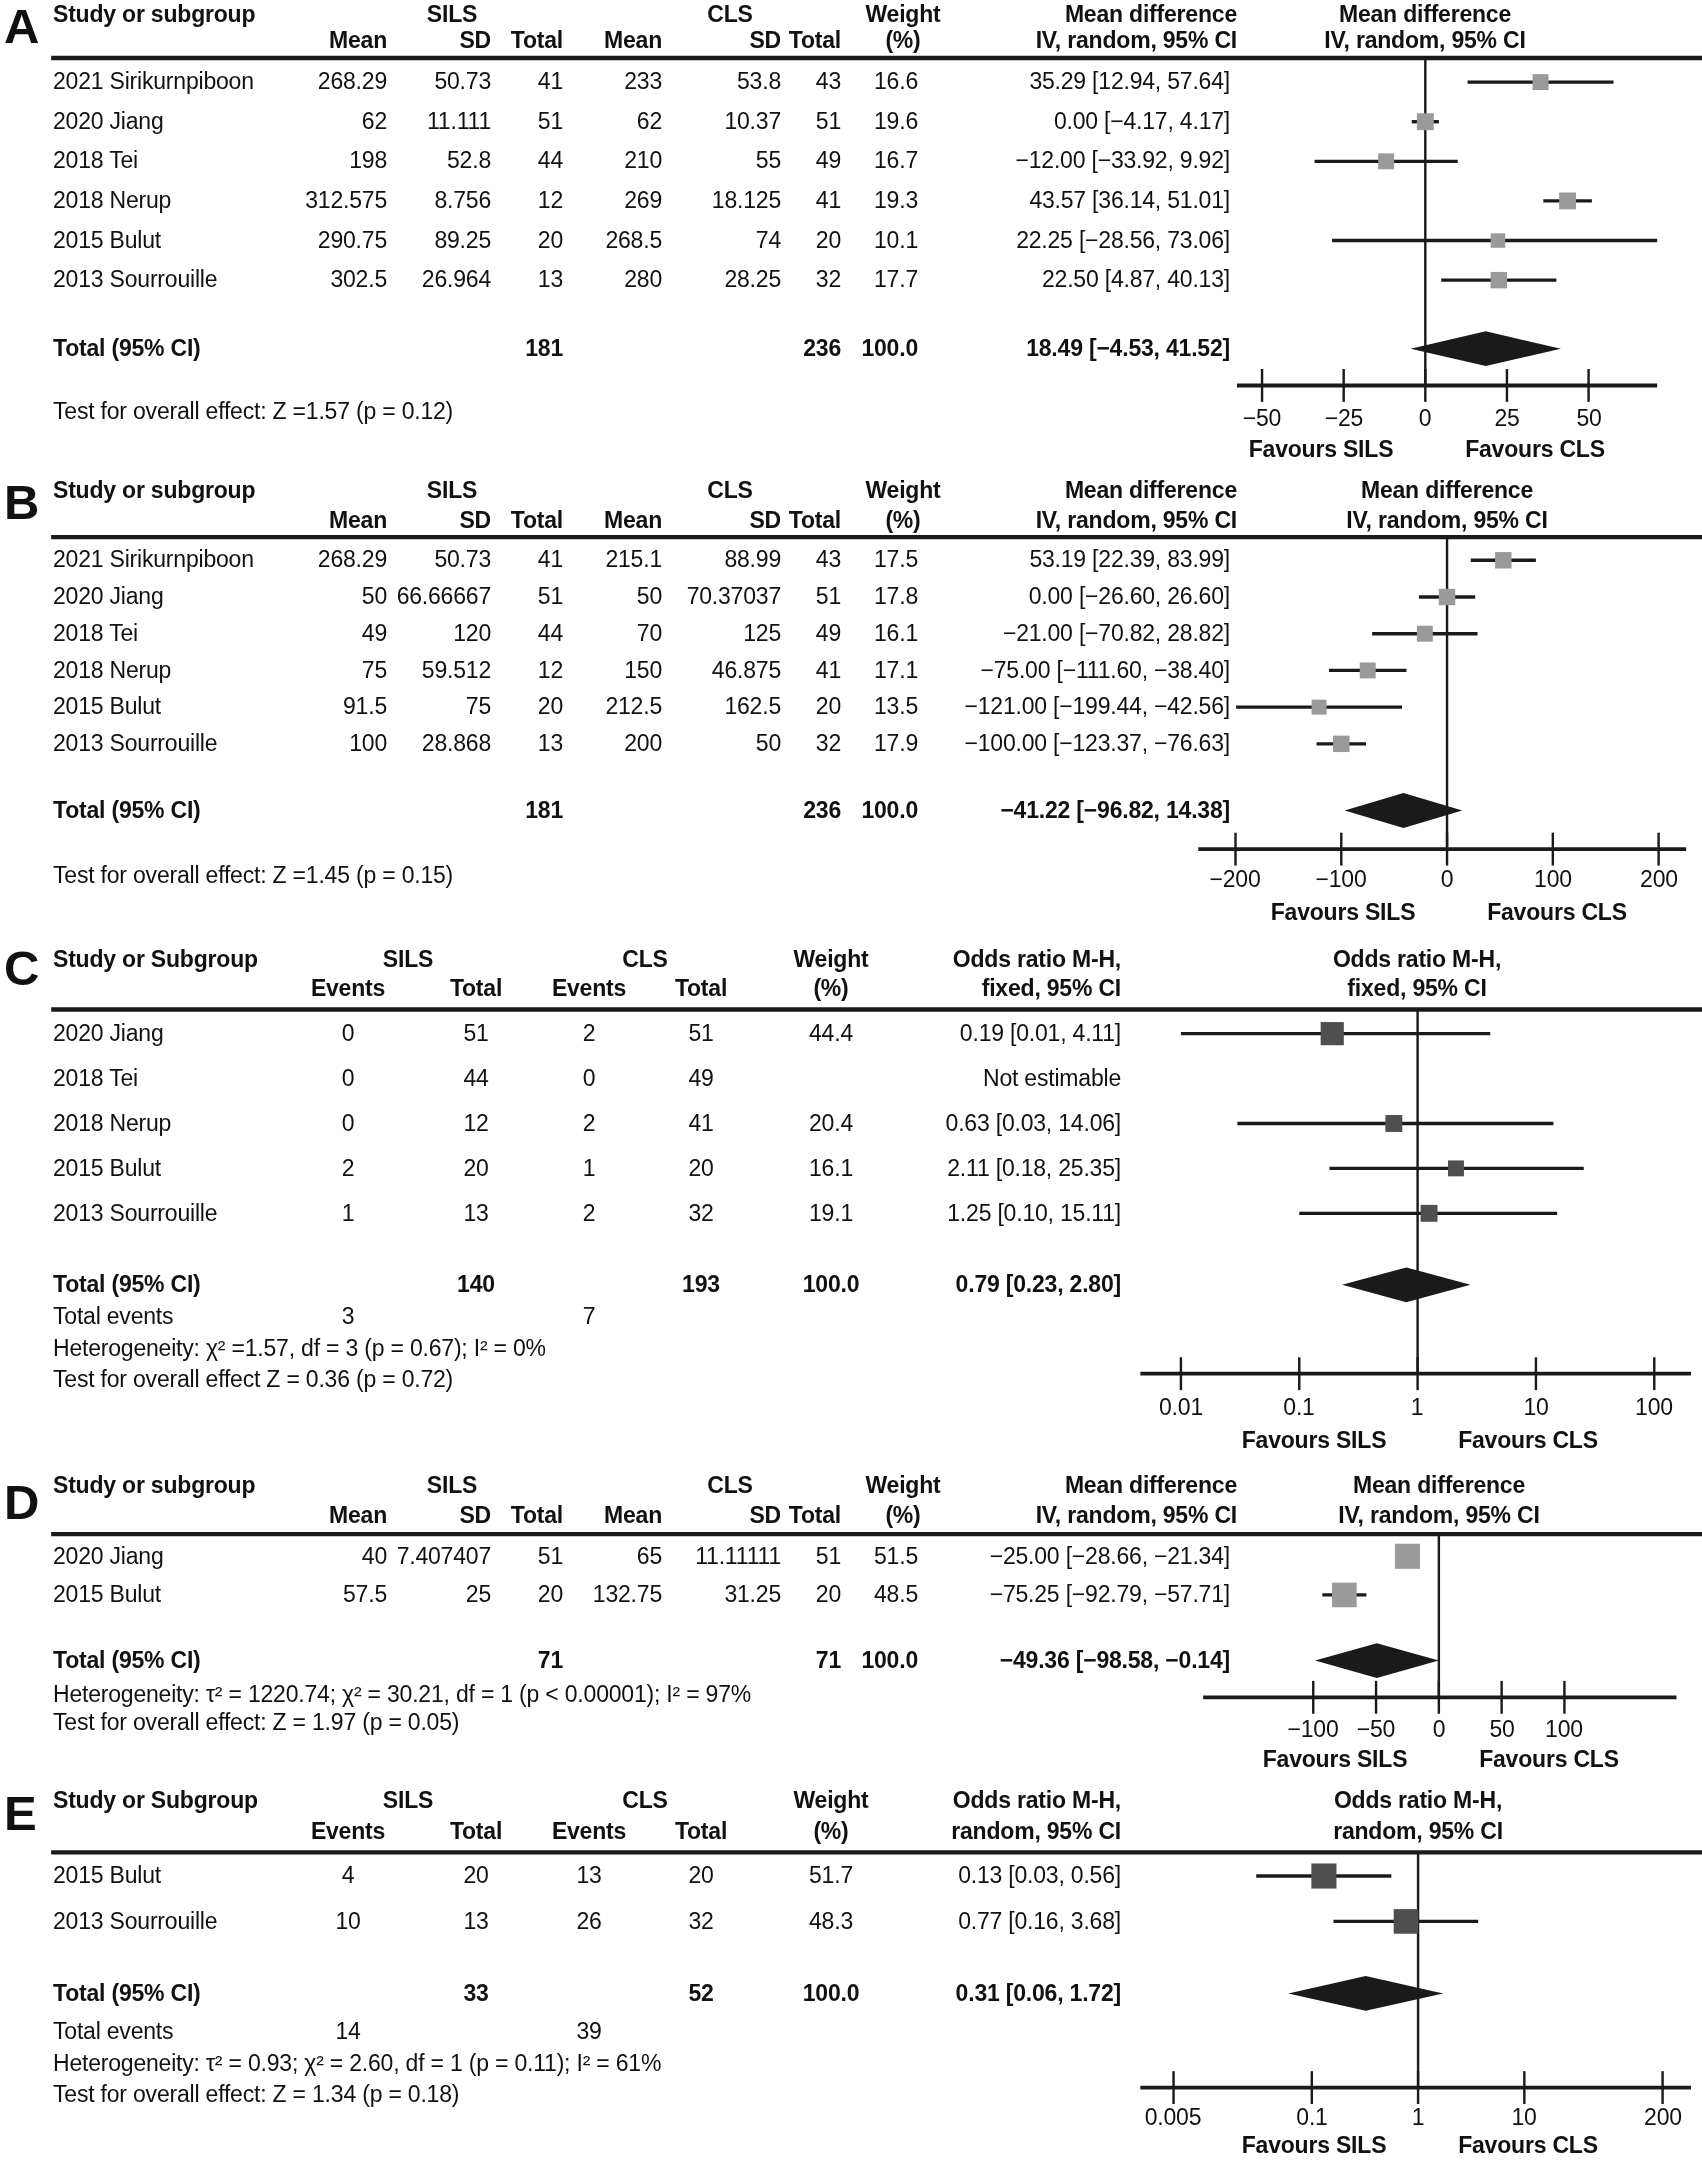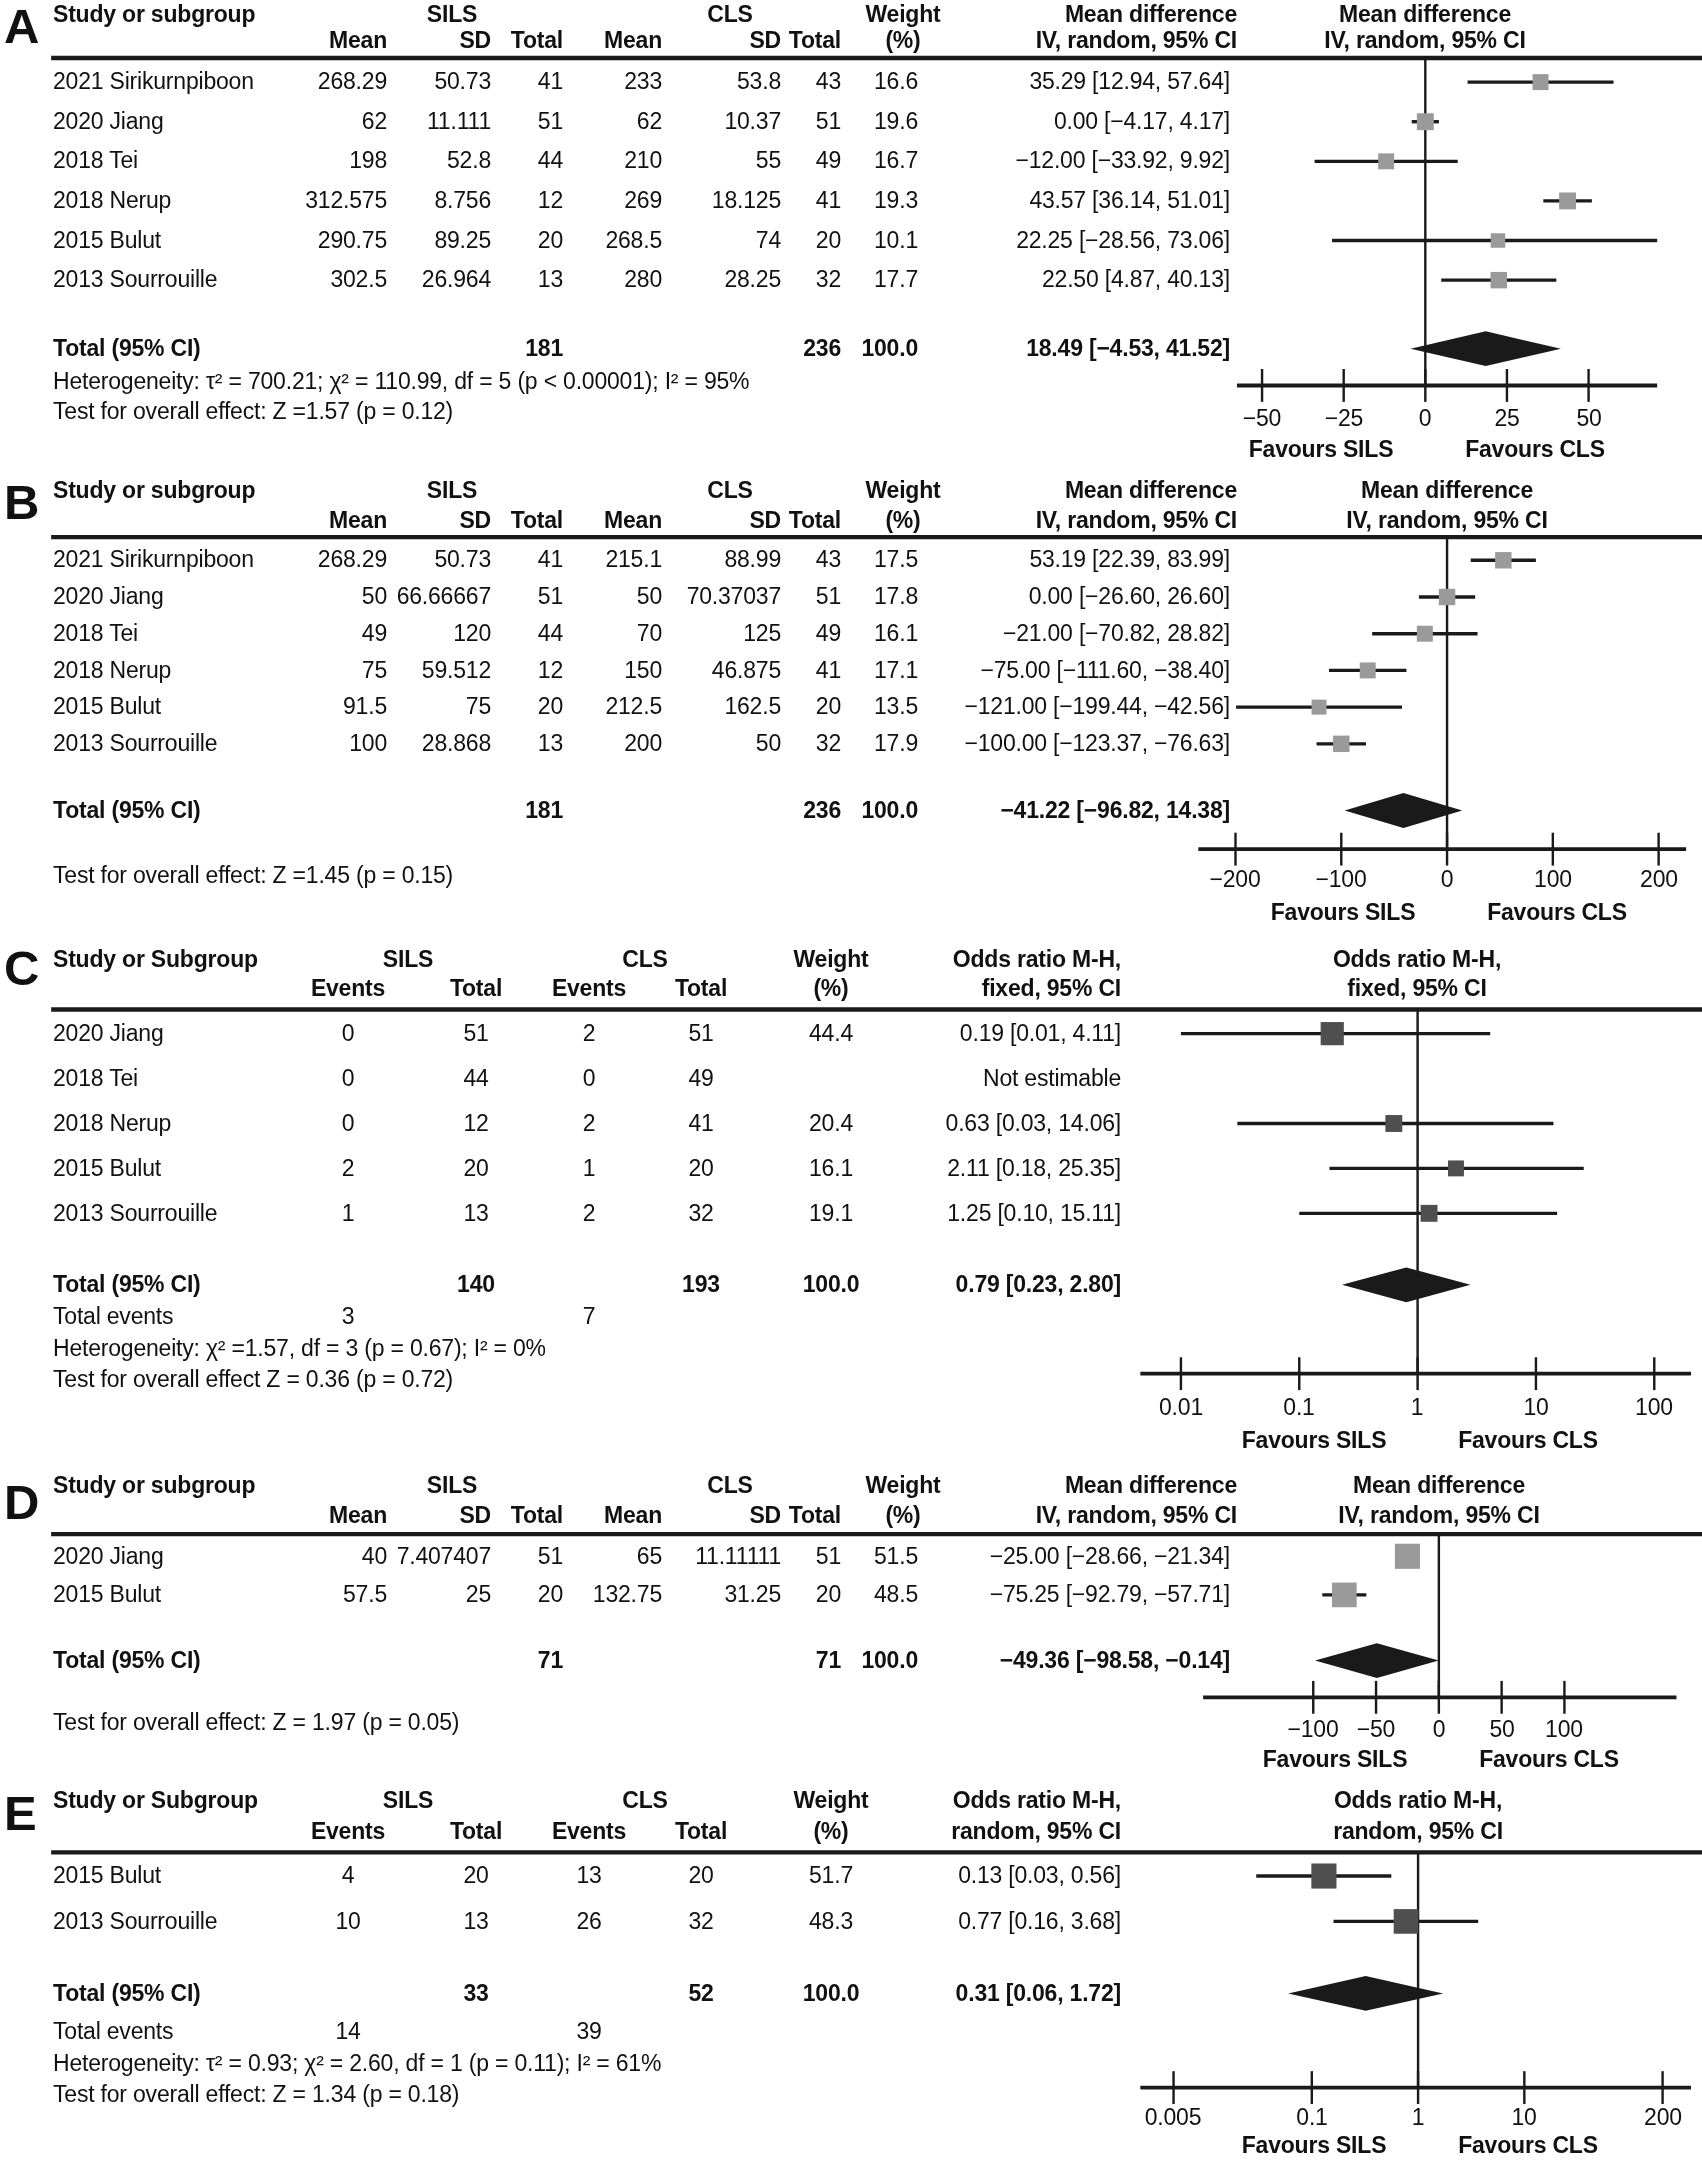--- a/index.html
+++ b/index.html
@@ -176,21 +176,20 @@
     <div class="t" style="top: 280px; right: 1041px; transform: translateY(-50%);">280</div>
     <div class="t" style="top: 280px; right: 922px; transform: translateY(-50%);">28.25</div>
     <div class="t" style="top: 280px; right: 862px; transform: translateY(-50%);">32</div>
     <div class="t" style="top: 280px; right: 785px; transform: translateY(-50%);">17.7</div>
     <div class="t" style="top: 280px; right: 473px; transform: translateY(-50%);">22.50 [4.87, 40.13]</div>
     <div class="t b" style="top: 349px; left: 53px; transform: translateY(-50%);">Total (95% CI)</div>
     <div class="t b" style="top: 349px; right: 1140px; transform: translateY(-50%);">181</div>
     <div class="t b" style="top: 349px; right: 862px; transform: translateY(-50%);">236</div>
     <div class="t b" style="top: 349px; right: 785px; transform: translateY(-50%);">100.0</div>
     <div class="t b" style="top: 349px; right: 473px; transform: translateY(-50%);">18.49 [−4.53, 41.52]</div>
-    <div class="t" style="top: 382px; left: 53px; transform: translateY(-50%);">Heterogeneity: τ² = 700.21; χ² = 110.99, df = 5 (p &lt; 0.00001); I² = 95%</div>
     <div class="t" style="top: 412px; left: 53px; transform: translateY(-50%);">Test for overall effect: Z =1.57 (p = 0.12)</div>
     <div class="t b letter" style="top: 476px; left: 3.9px; transform: none;">B</div>
     <div class="t b" style="top: 491px; left: 53px; transform: translateY(-50%);">Study or subgroup</div>
     <div class="t b" style="top: 491px; left: 452px; transform: translate(-50%, -50%);">SILS</div>
     <div class="t b" style="top: 491px; left: 730px; transform: translate(-50%, -50%);">CLS</div>
     <div class="t b" style="top: 491px; left: 903px; transform: translate(-50%, -50%);">Weight</div>
     <div class="t b" style="top: 521px; left: 903px; transform: translate(-50%, -50%);">(%)</div>
     <div class="t b" style="top: 521px; right: 1316px; transform: translateY(-50%);">Mean</div>
     <div class="t b" style="top: 521px; right: 1212px; transform: translateY(-50%);">SD</div>
     <div class="t b" style="top: 521px; right: 1140px; transform: translateY(-50%);">Total</div>
@@ -372,20 +371,21 @@
     <div class="t" style="top: 1595px; right: 1041px; transform: translateY(-50%);">132.75</div>
     <div class="t" style="top: 1595px; right: 922px; transform: translateY(-50%);">31.25</div>
     <div class="t" style="top: 1595px; right: 862px; transform: translateY(-50%);">20</div>
     <div class="t" style="top: 1595px; right: 785px; transform: translateY(-50%);">48.5</div>
     <div class="t" style="top: 1595px; right: 473px; transform: translateY(-50%);">−75.25 [−92.79, −57.71]</div>
     <div class="t b" style="top: 1661px; left: 53px; transform: translateY(-50%);">Total (95% CI)</div>
     <div class="t b" style="top: 1661px; right: 1140px; transform: translateY(-50%);">71</div>
     <div class="t b" style="top: 1661px; right: 862px; transform: translateY(-50%);">71</div>
     <div class="t b" style="top: 1661px; right: 785px; transform: translateY(-50%);">100.0</div>
     <div class="t b" style="top: 1661px; right: 473px; transform: translateY(-50%);">−49.36 [−98.58, −0.14]</div>
+    <div class="t" style="top: 1695px; left: 53px; transform: translateY(-50%);">Heterogeneity: τ² = 1220.74; χ² = 30.21, df = 1 (p &lt; 0.00001); I² = 97%</div>
     <div class="t" style="top: 1723px; left: 53px; transform: translateY(-50%);">Test for overall effect: Z = 1.97 (p = 0.05)</div>
     <div class="t b letter" style="top: 1787px; left: 3.9px; transform: none;">E</div>
     <div class="t b" style="top: 1801px; left: 53px; transform: translateY(-50%);">Study or Subgroup</div>
     <div class="t b" style="top: 1801px; left: 408px; transform: translate(-50%, -50%);">SILS</div>
     <div class="t b" style="top: 1801px; left: 645px; transform: translate(-50%, -50%);">CLS</div>
     <div class="t b" style="top: 1801px; left: 831px; transform: translate(-50%, -50%);">Weight</div>
     <div class="t b" style="top: 1832px; left: 831px; transform: translate(-50%, -50%);">(%)</div>
     <div class="t b" style="top: 1832px; left: 348px; transform: translate(-50%, -50%);">Events</div>
     <div class="t b" style="top: 1832px; left: 476px; transform: translate(-50%, -50%);">Total</div>
     <div class="t b" style="top: 1832px; left: 589px; transform: translate(-50%, -50%);">Events</div>

